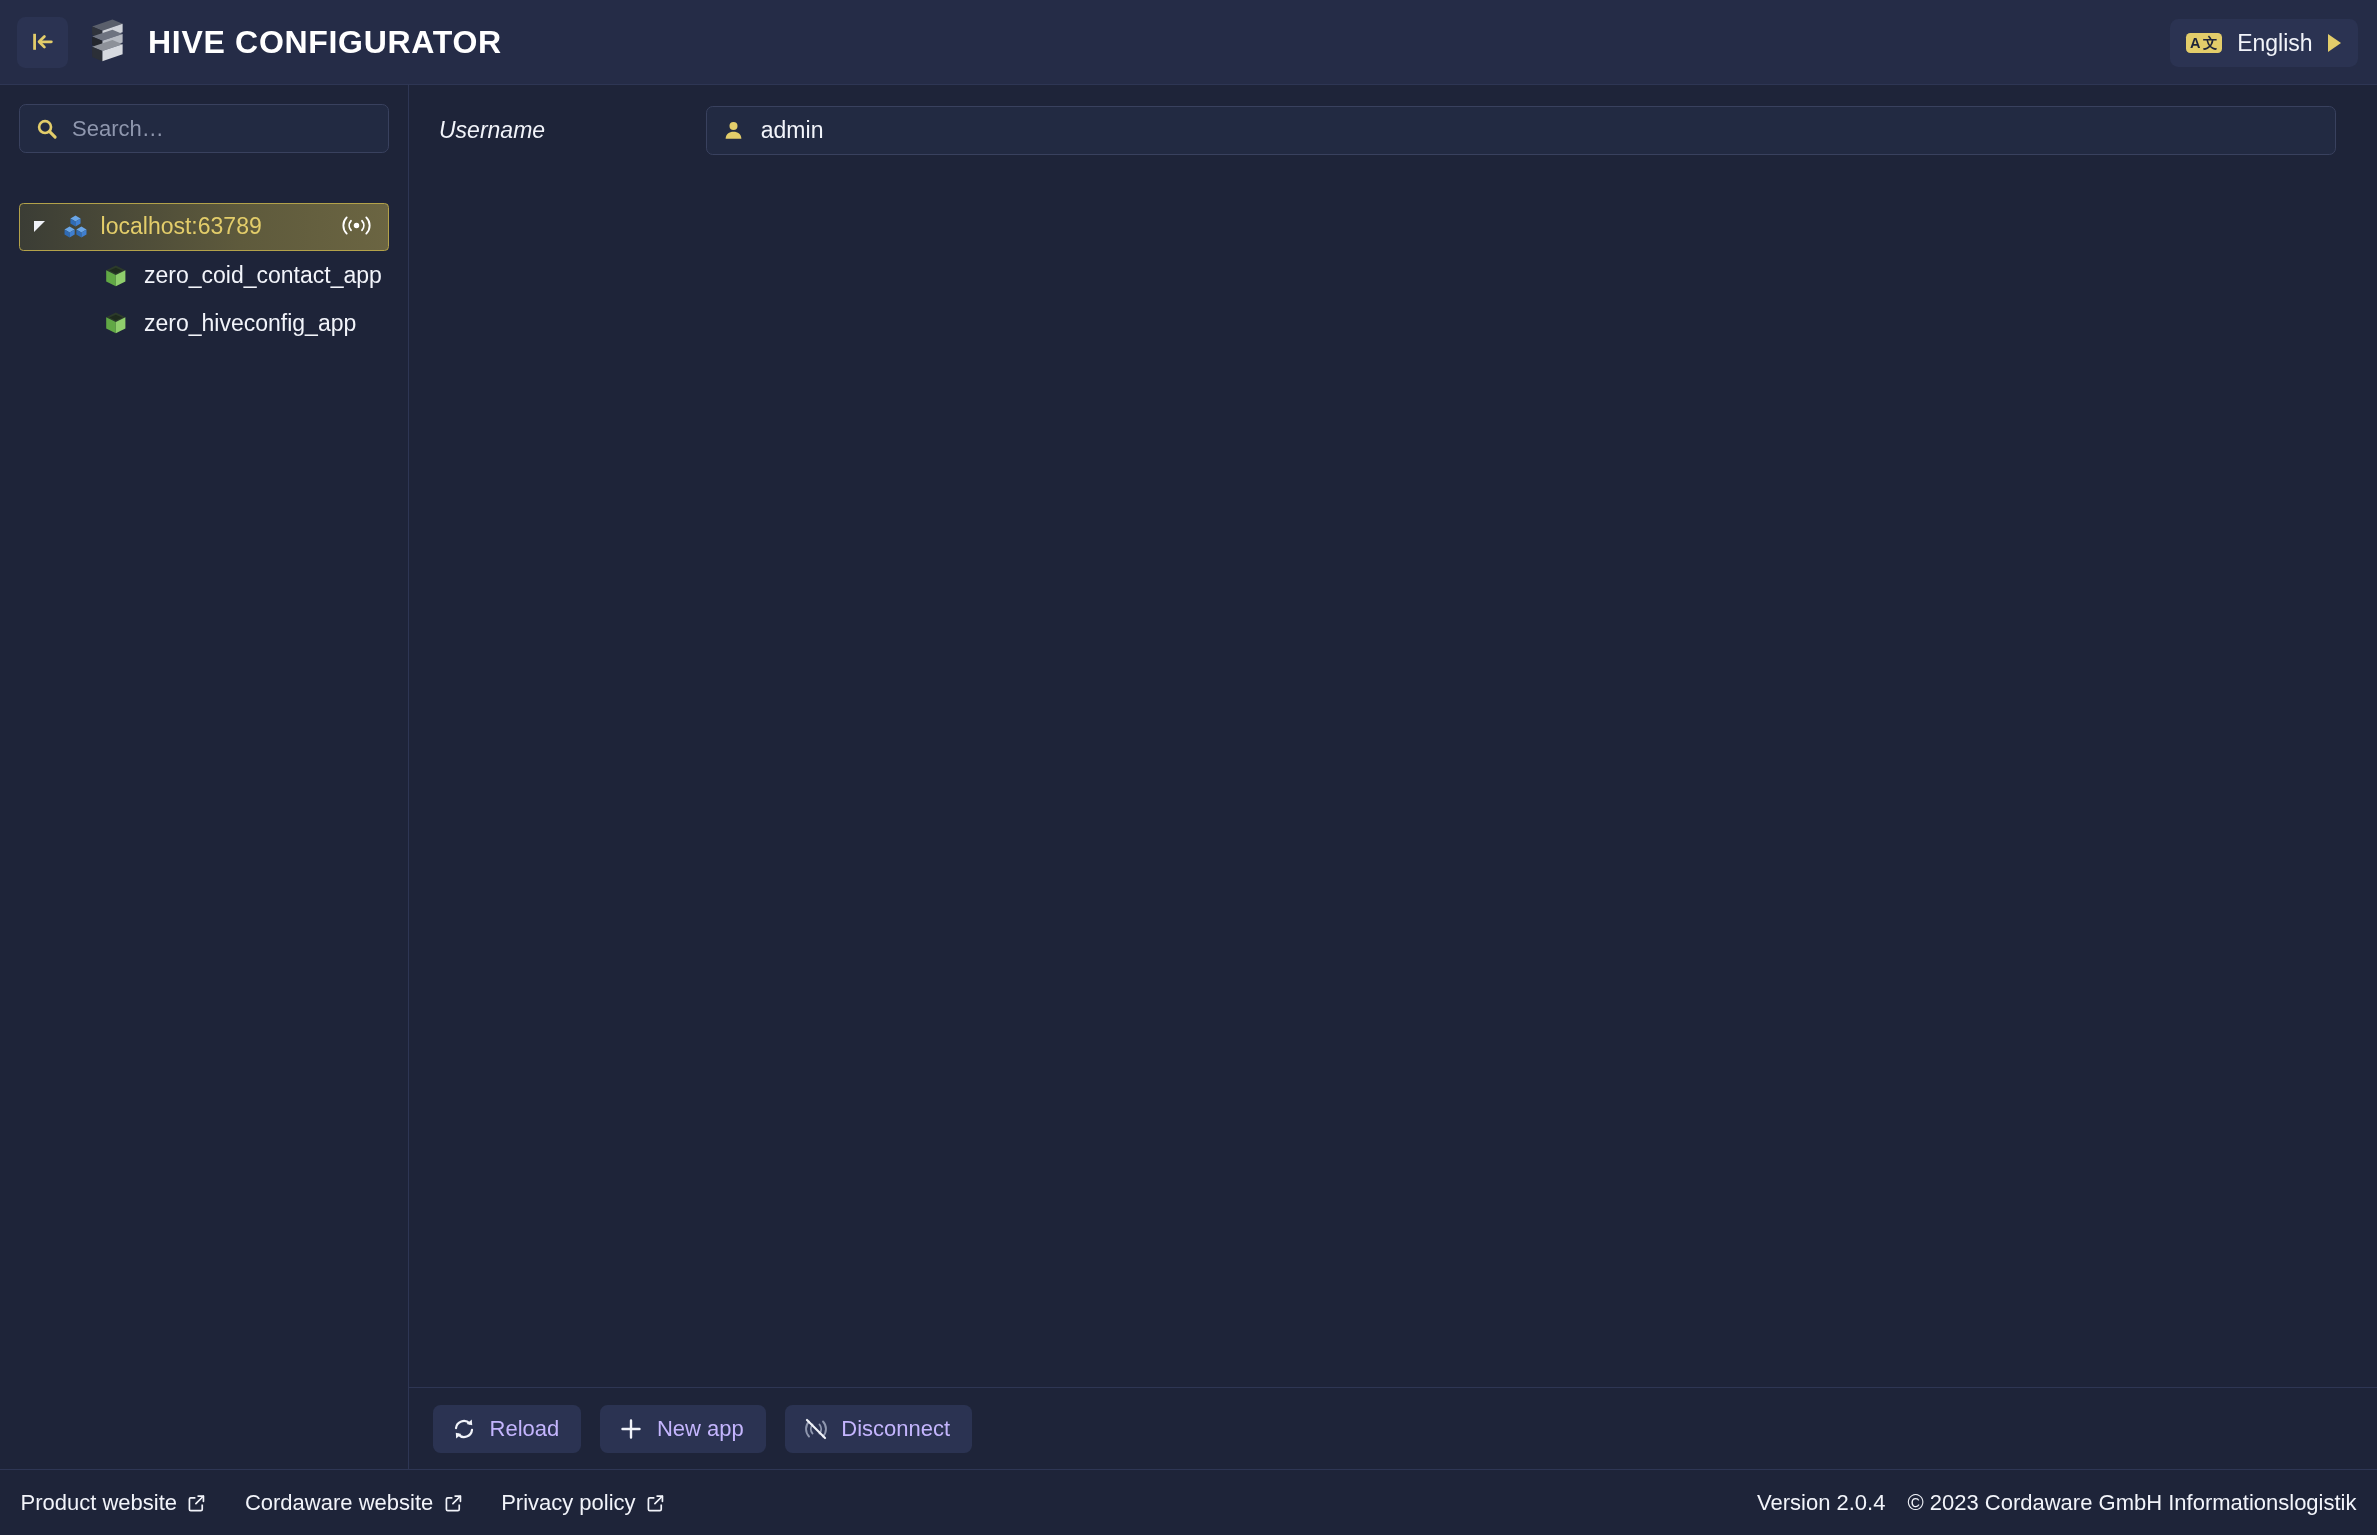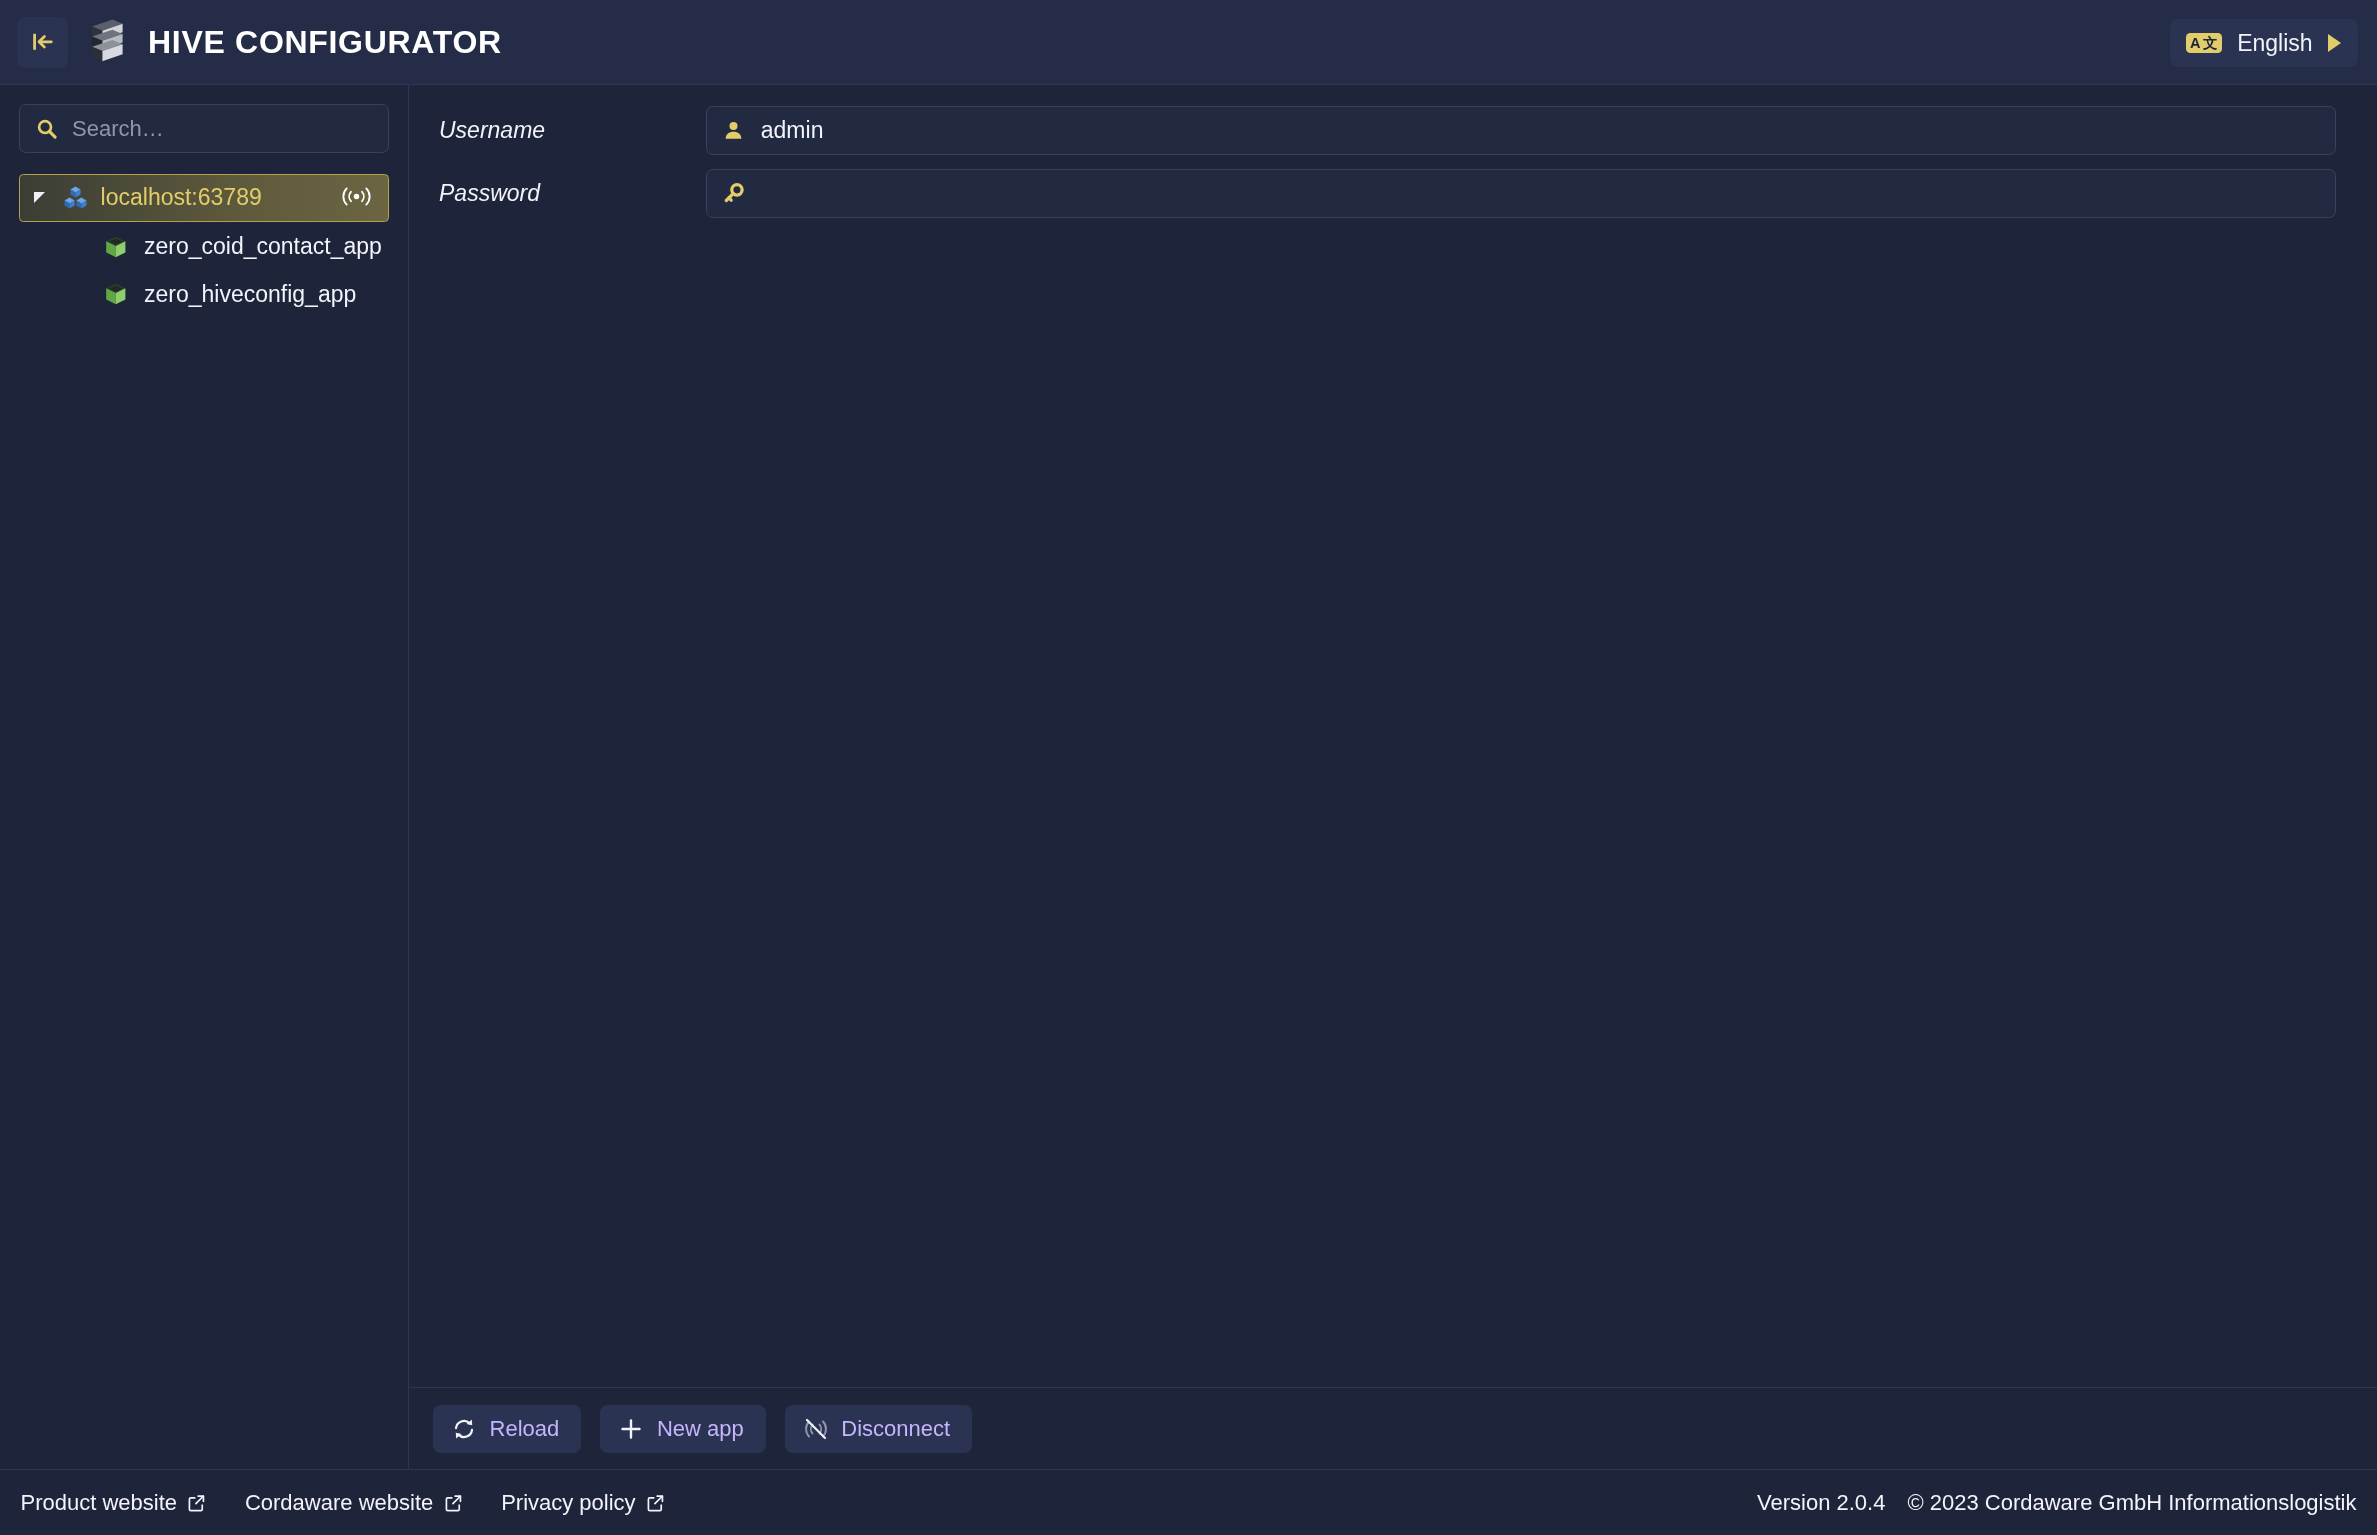--- a/index.html
+++ b/index.html
@@ -93,20 +93,21 @@
 
   
   .sidebar {
     width: 409px;
     flex: 0 0 409px;
     border-right: 1.7px solid #2e3654;
     display: flex;
     flex-direction: column;
     padding: 19px 19px 0 19px;
     background: #1e2439;
+    gap: 29px;
   }
   .search-box {
     height: 49px;
     border: 1.7px solid #39415e;
     border-radius: 6.8px;
     background: #222a42;
     display: flex;
     align-items: center;
     gap: 13.6px;
     padding: 0 15.4px;
@@ -362,31 +363,20 @@
           <div class="form-label">Username</div>
           <div class="form-field">
             <svg width="23" height="23" viewBox="0 0 24 24">
               <circle cx="12" cy="7.3" r="4.2" fill="#e3cd6a"></circle>
               <path d="M3.8 20.5 C3.8 15.8 7.5 13.2 12 13.2 C16.5 13.2 20.2 15.8 20.2 20.5 Z" fill="#e3cd6a"></path>
             </svg>
             <span class="field-value">admin</span>
           </div>
         </div>
 
-        <div class="form-row">
-          <div class="form-label">Password</div>
-          <div class="form-field">
-            <svg width="23" height="23" viewBox="0 0 24 24">
-              <circle cx="15.6" cy="8.2" r="5.4" fill="none" stroke="#e3cd6a" stroke-width="3.4"></circle>
-              <path d="M11.8 12 L4.5 19.3" stroke="#e3cd6a" stroke-width="3.4" stroke-linecap="round"></path>
-              <path d="M7.2 16.6 L9.6 19" stroke="#e3cd6a" stroke-width="3.4" stroke-linecap="round"></path>
-            </svg>
-            <span class="field-value"></span>
-          </div>
-        </div>
 
       </div>
 
       <div class="toolbar">
 
         <div class="tbtn">
           <svg width="24" height="24" viewBox="0 0 24 24">
             <path d="M4 11.2 A8 8 0 0 1 17.6 6.4" fill="none" stroke="#f2f4fa" stroke-width="2.2" stroke-linecap="round"></path>
             <polygon points="19.8,2.6 20.2,8.2 14.6,7" fill="#f2f4fa"></polygon>
             <path d="M20 12.8 A8 8 0 0 1 6.4 17.6" fill="none" stroke="#f2f4fa" stroke-width="2.2" stroke-linecap="round"></path>

